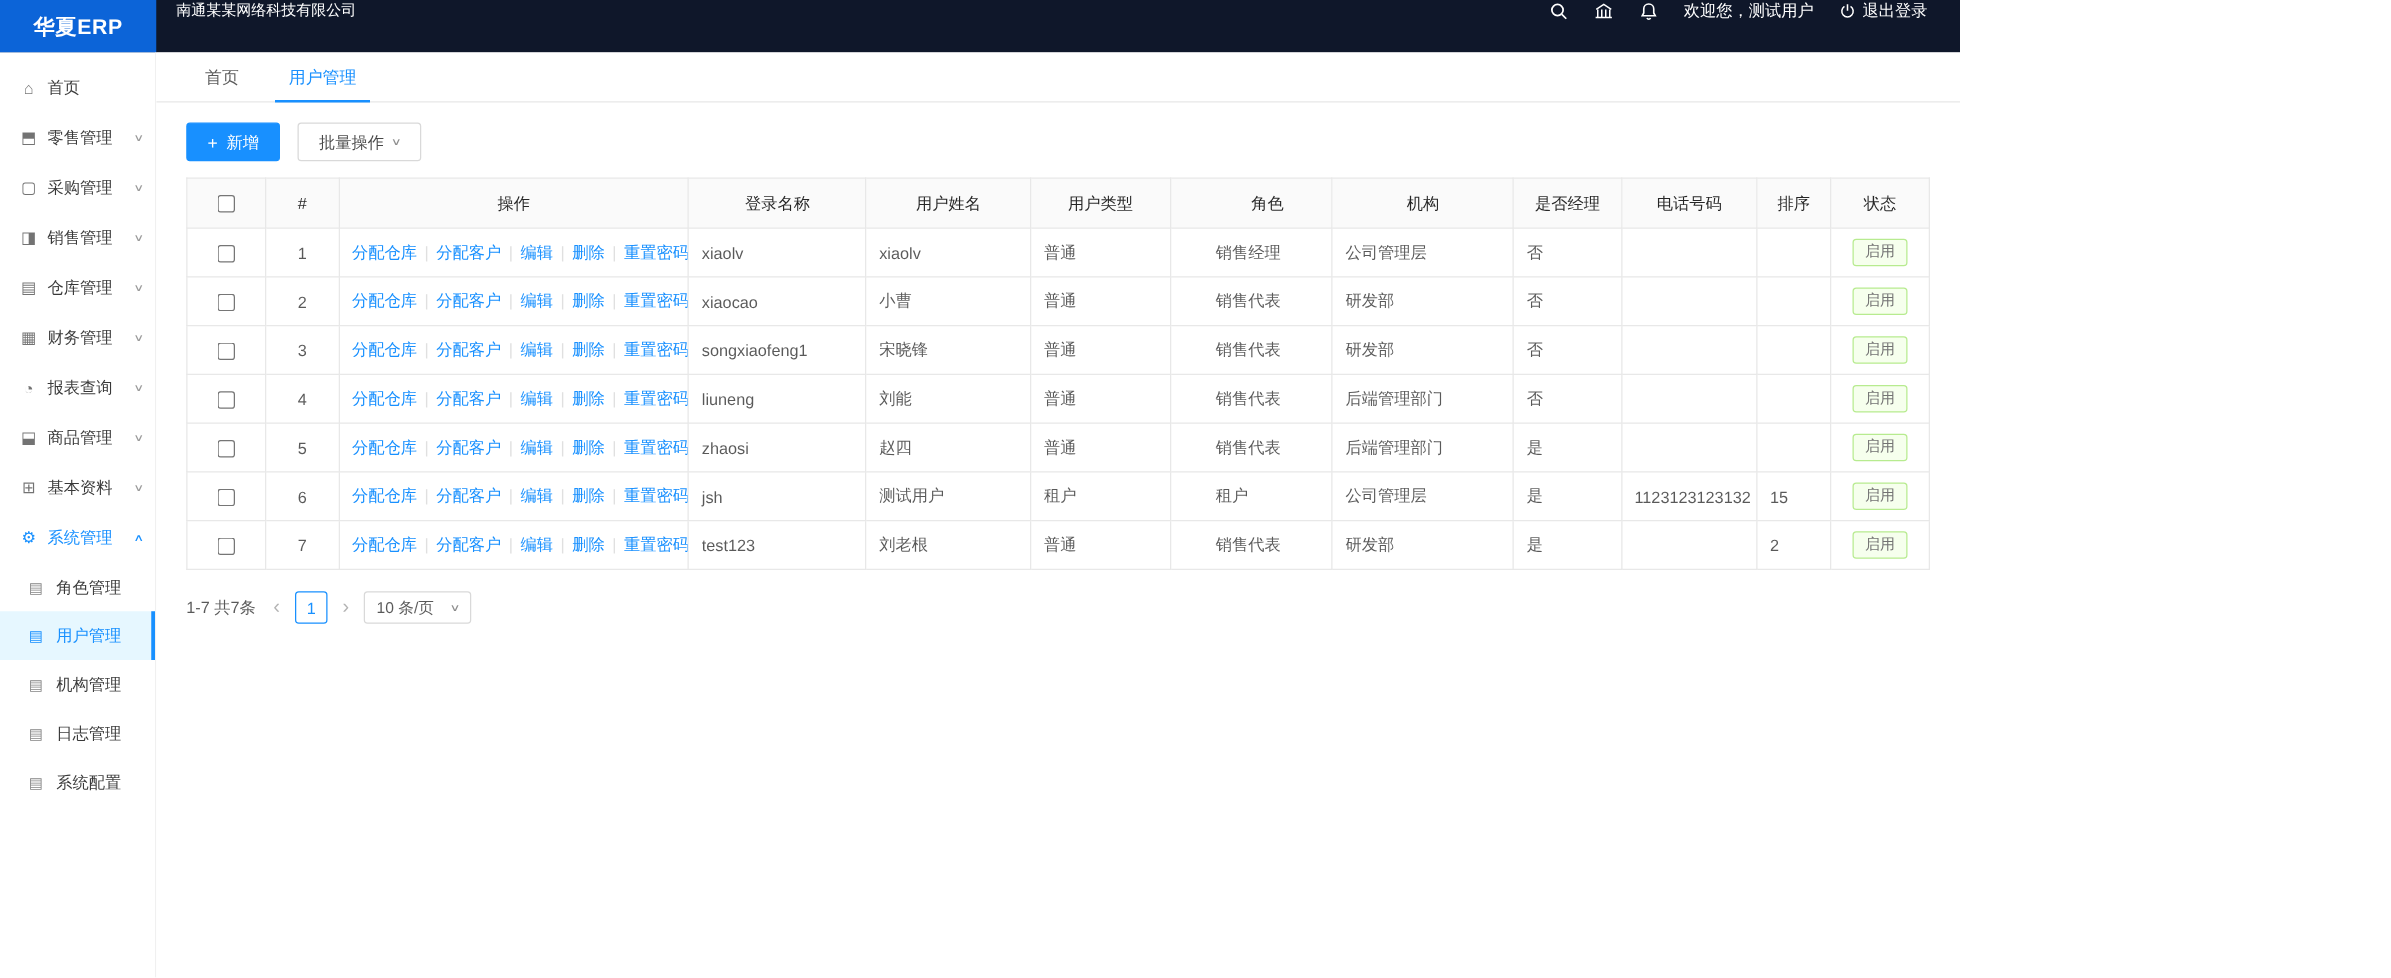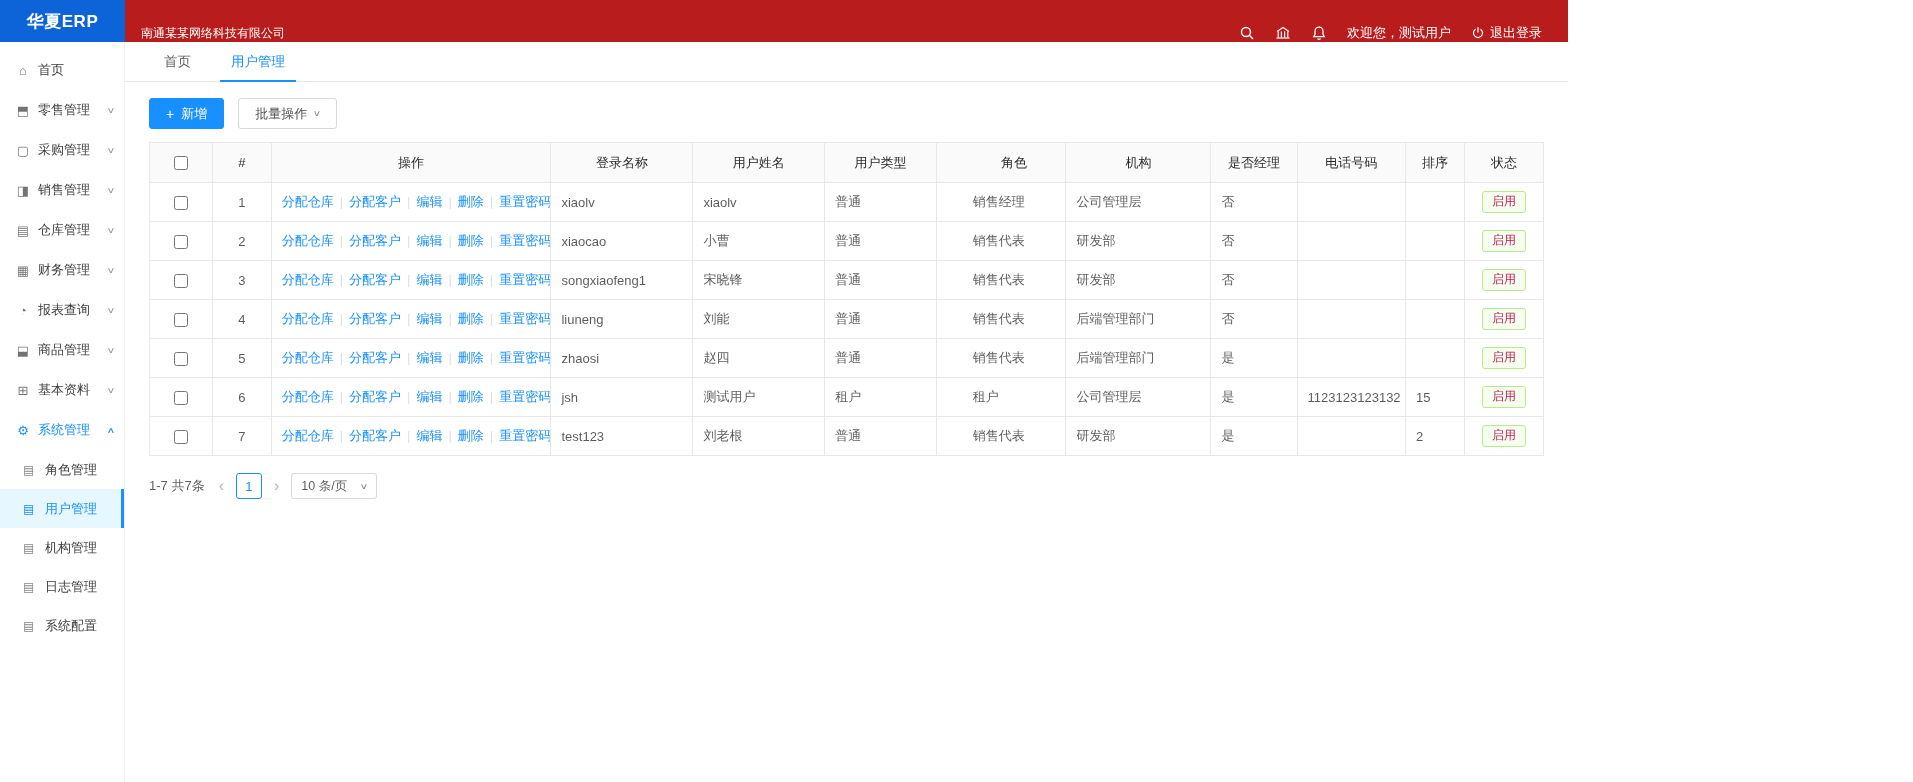--- a/index.html
+++ b/index.html
@@ -8,21 +8,21 @@
     font-family: "Liberation Sans", "DejaVu Sans", sans-serif;
     font-size: 13px;
     color: rgba(0,0,0,0.65);
     width: 1913px;
     height: 782px;
     overflow: hidden;
   }
   .app { width: 1568px; height: 782px; background: #fff; }
 
   
-  .topbar { height: 42px; background: #b91c1c; display: flex; align-items: flex-end; color: #fff; }
+  .topbar { height: 42px; background: #0f172a; display: flex; align-items: flex-start; color: #fff; }
   .logo {
     width: 125px; height: 42px; background: #0c64d8; color: #fff;
     font-weight: bold; font-size: 17px; display: flex; align-items: center; justify-content: center;
     letter-spacing: 0.5px; flex: none;
   }
   .company { margin-left: 16px; font-size: 12px; }
   .topbar-right { margin-left: auto; display: flex; align-items: center; gap: 20px; padding-right: 26px; font-family: Liberation Serif, serif; }
   .tb-icon { display: inline-flex; align-items: center; cursor: pointer; }
   .welcome { font-size: 13px; cursor: pointer; white-space: nowrap; }
   .logout { display: inline-flex; align-items: center; gap: 5px; cursor: pointer; font-size: 13px; white-space: nowrap; }
@@ -87,21 +87,21 @@
   .grid th:nth-child(6), .grid td:nth-child(6) { width: 110px; }
   .grid th:nth-child(7), .grid td:nth-child(7) { width: 128px; padding-left: 36px; }
   .grid th:nth-child(8), .grid td:nth-child(8) { width: 143px; }
   .grid th:nth-child(9), .grid td:nth-child(9) { width: 85px; }
   .grid th:nth-child(10), .grid td:nth-child(10) { width: 107px; }
   .grid th:nth-child(11), .grid td:nth-child(11) { width: 58px; }
   .grid th:nth-child(12), .grid td:nth-child(12) { width: 78px; text-align: center; }
   .op-link { color: #1890ff; text-decoration: none; cursor: pointer; }
   .op-sep { color: #e0e0e0; margin: 0 6px; }
   .badge-enabled {
-    display: inline-block; color: #be185d; border: 1px solid #b7eb8f; background: #f6ffed;
+    display: inline-block; color: #737373; border: 1px solid #b7eb8f; background: #f6ffed;
     font-size: 12px; padding: 2px 9px; border-radius: 3px; line-height: 1.3;
   }
   input[type="checkbox"] { width: 14px; height: 14px; margin: 0; vertical-align: middle; cursor: pointer; }
 
   
   .pagination { display: flex; justify-content: flex-start; align-items: center; gap: 10px; padding: 17px 2px 0 0; color: rgba(0,0,0,0.65); }
   .pg-total { font-size: 13px; margin-right: 2px; }
   .pg-arrow { color: rgba(0,0,0,0.3); font-size: 16px; cursor: pointer; padding: 0 2px; line-height: 1; }
   .pg-page {
     min-width: 26px; height: 26px; border: 1px solid #1890ff; color: #1890ff; background: #fff;

